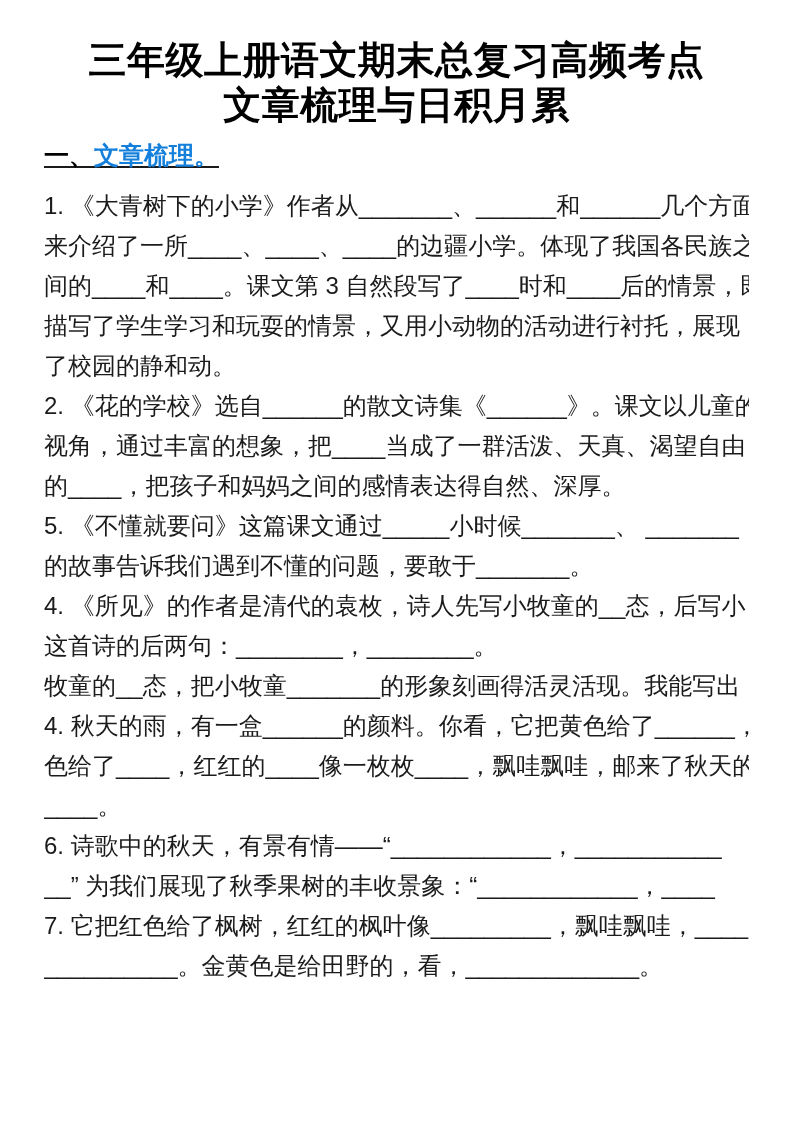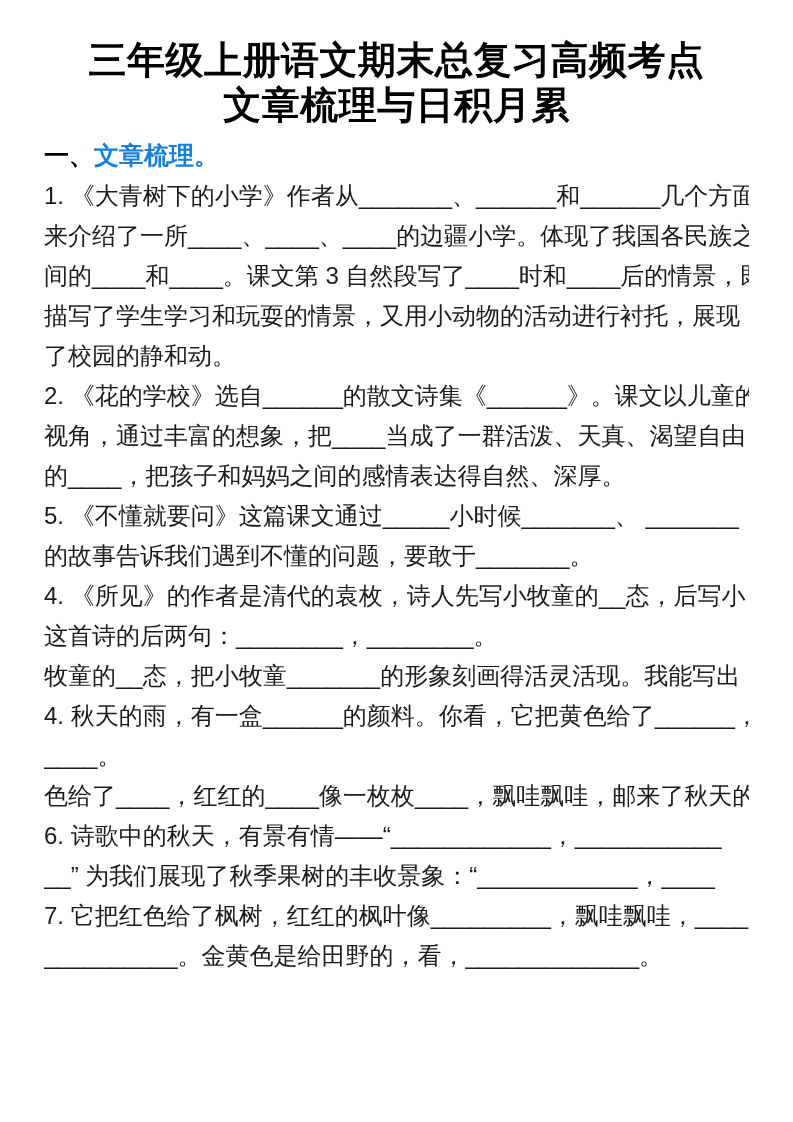--- a/index.html
+++ b/index.html
@@ -29,29 +29,30 @@
     color: #000000;
     white-space: pre;
     letter-spacing: 0.5px;
   }
   .section-header {
     margin-top: 12px;
     font-size: 25px;
     line-height: 31px;
     font-weight: bold;
     white-space: pre;
+    text-decoration: underline;
   }
   .sec-number {
     color: #000000;
   }
   .sec-label {
     color: var(--accent-blue, #1580DC);
   }
   .body-lines {
-    margin-top: 5px;
+    margin-top: 15px;
   }
   .line {
     font-size: 24px;
     line-height: 40px;
     height: 40px;
     white-space: pre;
     overflow: hidden;
     color: var(--ink, #1b1b1b);
   }
 </style>
@@ -77,22 +78,22 @@
     <div class="line">的____，把孩子和妈妈之间的感情表达得自然、深厚。</div>
 
     <div class="line">5. 《不懂就要问》这篇课文通过_____小时候_______、 _______</div>
     <div class="line">的故事告诉我们遇到不懂的问题，要敢于_______。</div>
 
     <div class="line">4. 《所见》的作者是清代的袁枚，诗人先写小牧童的__态，后写小</div>
     <div class="line">这首诗的后两句：________，________。</div>
     <div class="line">牧童的__态，把小牧童_______的形象刻画得活灵活现。我能写出</div>
 
     <div class="line">4. 秋天的雨，有一盒______的颜料。你看，它把黄色给了______，</div>
+    <div class="line">色给了____，红红的____像一枚枚____，飘哇飘哇，邮来了秋天的</div>
     <div class="line">____。</div>
-    <div class="line">色给了____，红红的____像一枚枚____，飘哇飘哇，邮来了秋天的</div>
 
     <div class="line">6. 诗歌中的秋天，有景有情——“____________，___________</div>
     <div class="line">__” 为我们展现了秋季果树的丰收景象：“____________，____</div>
 
     <div class="line">7. 它把红色给了枫树，红红的枫叶像_________，飘哇飘哇，____</div>
     <div class="line">__________。金黄色是给田野的，看，_____________。</div>
   </div>
 
 </div>
 

